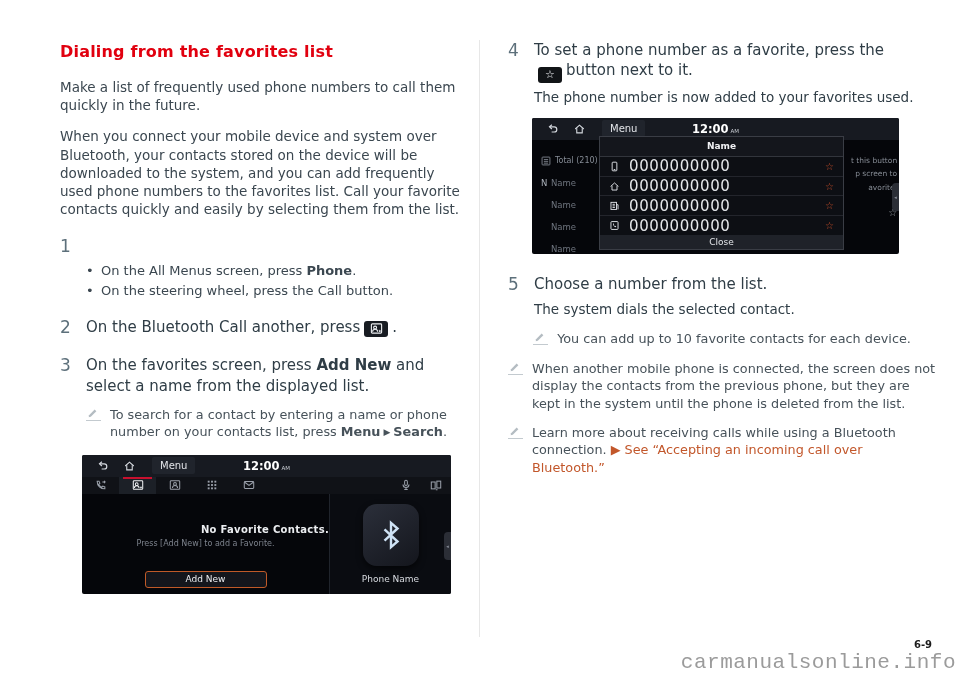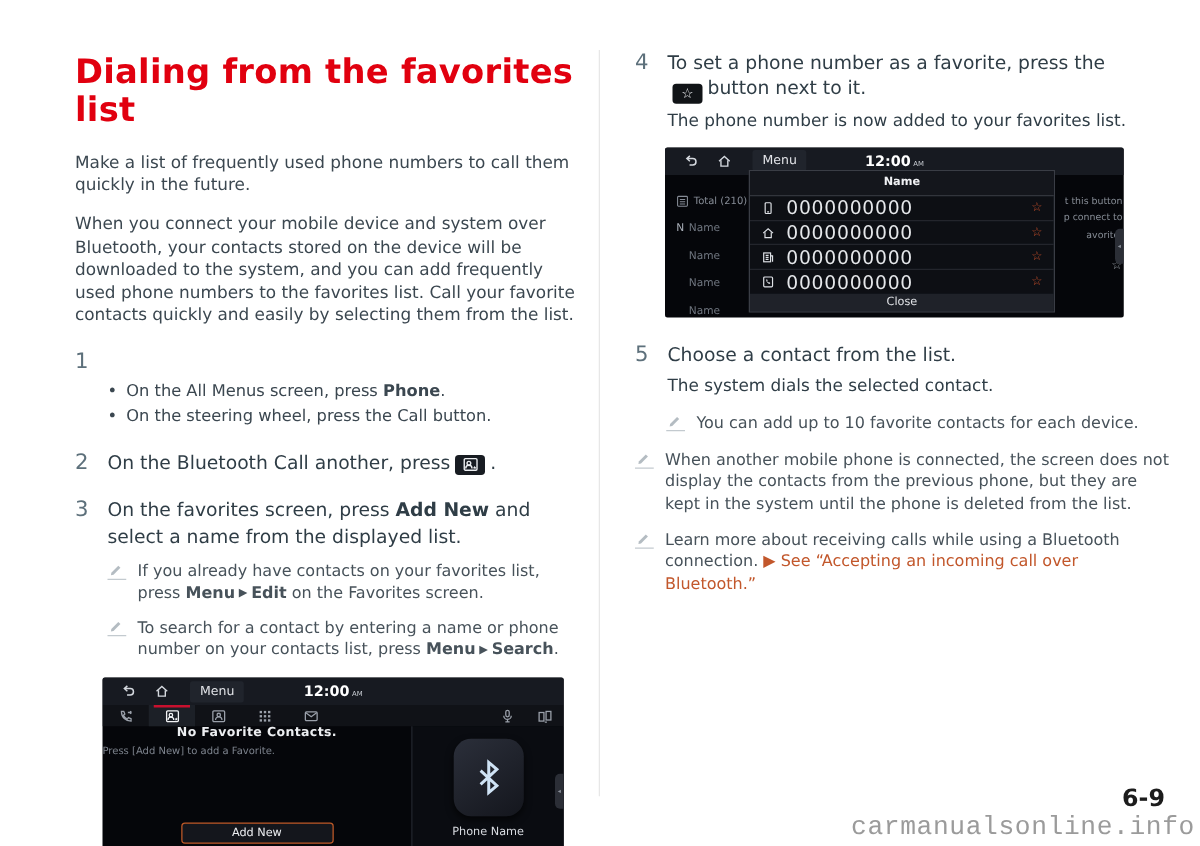--- a/index.html
+++ b/index.html
@@ -5,21 +5,21 @@
   * { margin:0; padding:0; box-sizing:border-box; }
   html,body { background:#fff; }
   body { font-family:"DejaVu Sans", sans-serif; }
   .page { position:relative; width:960px; height:677px; background:#fff; overflow:hidden; }
 
   
   .col-left  { position:absolute; left:60px;  top:42px; width:406px; }
   .col-right { position:absolute; left:508px; top:40px; width:428px; }
   .v-divider { position:absolute; left:479px; top:40px; width:1px; height:597px; background:#e7e7e7; }
 
-  h1.doc-title { font-size:27px; font-weight:bold; color:#e1000f; letter-spacing:.2px; margin-bottom:17px; }
+  h1.doc-title { font-size:16px; font-weight:bold; color:#e1000f; letter-spacing:.2px; margin-bottom:17px; }
   p.body-p { font-size:13.5px; line-height:1.35; color:#3b4750; margin-bottom:13px; }
 
   .step { display:flex; margin:17px 0 5px; }
   .step-num { width:26px; flex:none; font-size:17px; color:#5d707b; line-height:1.25; }
   .step-text { font-size:15px; color:#2f3d46; line-height:1.35; }
   .step-sub { margin:2px 0 10px 26px; font-size:13.5px; color:#2f3d46; line-height:1.35; }
   .b { font-weight:bold; }
   .sep-arrow { font-size:9px; margin:0 3px; position:relative; top:-1px; }
 
   .bullets { margin:2px 0 4px 26px; }
@@ -33,21 +33,21 @@
   .notes-right .note { margin:12px 0;justify-content:center; }
 
   .inline-badge { display:inline-flex; align-items:center; justify-content:center;
                   width:24px; height:16px; background:#181c22; border-radius:3px;
                   vertical-align:-3px; margin:0 4px; color:#eceef1; }
   .inline-badge .star-ch { font-size:11px; line-height:1; }
 
   .link-orange { color:#c2572b; }
 
   
-  .page-num { position:absolute; right:28px; bottom:27px; font-size:19px; font-weight:600; color:#1c1c1c; }
+  .page-num { position:absolute; right:28px; bottom:27px; font-size:10px; font-weight:600; color:#1c1c1c; }
   .watermark { position:absolute; right:4px; bottom:3px; font-family:Liberation Mono, monospace;
                font-size:21px; color:#9b9b9b; letter-spacing:.5px; }
 
   
   .shot { position:relative; background:#05060a; border-radius:2px; overflow:hidden;
           color:#e7e9ec; font-size:9px; }
   .shot1 { width:369px; height:139px; margin:14px 0 0 22px; }
   .shot2 { width:367px; height:136px; margin:12px 0 0 24px; }
   .topbar { position:relative; height:22px; background:#171a21; display:flex; align-items:center; z-index:1; }
   .tb-icon { color:#d4d8de; margin-left:14px; display:flex; }
@@ -57,22 +57,22 @@
 
   .tabbar { height:17px; background:#101217; display:flex; align-items:center; }
   .tab { position:relative; width:37px; height:17px; display:flex; align-items:center; justify-content:center; color:#9aa0aa; }
   .tab.active { background:#1c2027; color:#f2f3f5; }
   .tab.active::before { content:""; position:absolute; top:0; left:4px; right:4px; height:2px; background:#c8102e; }
   .tab-spacer { flex:1; }
   .tab.right { width:30px; }
 
   .shot1-main { position:relative; display:flex; height:100px; }
   .shot1-left { flex:1; position:relative; }
-  .empty-title { text-align:center; font-size:10px; font-weight:bold; color:#eceef1; letter-spacing:.3px; }
-  .empty-sub { margin-top:4px; font-size:8px; color:#7d838d; }
+  .empty-title { text-align:right; margin-top:30px; font-size:10px; font-weight:bold; color:#eceef1; letter-spacing:.3px; }
+  .empty-sub { text-align:center; margin-top:4px; font-size:8px; color:#7d838d; }
   .addnew-btn { position:absolute; left:50%; transform:translateX(-50%); bottom:6px;
                 width:122px; height:17px; background:#14161c; border:1.5px solid #c05a28; border-radius:3px;
                 color:#eceef1; font-size:9px; display:flex; align-items:center; justify-content:center; }
   .shot1-right { width:122px; flex:none; border-left:1px solid #20242c; display:flex; flex-direction:column;
                  align-items:center; background:#0a0c11; }
   .bt-logo { width:56px; height:62px; margin-top:10px; background:linear-gradient(145deg,#2b2f3a,#14161d);
              border-radius:14px; display:flex; align-items:center; justify-content:center;
              box-shadow:0 3px 6px rgba(0,0,0,.6); }
   .phone-name { margin-top:8px; font-size:9px; color:#d8dbe0; }
   .side-handle { position:absolute; right:0; top:38%; width:7px; height:28px; background:#2b2e36;
@@ -143,28 +143,20 @@
       <span class="step-text" style="width:340px"><span>On the favorites screen, press </span><span class="b">Add New</span><span> and select a name from the displayed list.</span></span>
     </div>
 
     <div class="notes">
       <div class="note">
         <span class="note-icon">
             <svg width="13" height="12" viewBox="0 0 14 14" fill="currentColor">
               <path d="M3 9.5 L9.5 3 L11.5 5 L5 11.5 L2.6 11.9 Z"></path>
             </svg>
           </span>
-        <span><span>If you already have contacts on your favorites list, press </span><span class="b">Menu</span><span class="sep-arrow">▶</span><span class="b">Edit</span><span> on the Favorites screen.</span></span>
-      </div>
-      <div class="note">
-        <span class="note-icon">
-            <svg width="13" height="12" viewBox="0 0 14 14" fill="currentColor">
-              <path d="M3 9.5 L9.5 3 L11.5 5 L5 11.5 L2.6 11.9 Z"></path>
-            </svg>
-          </span>
         <span><span>To search for a contact by entering a name or phone number on your contacts list, press </span><span class="b">Menu</span><span class="sep-arrow">▶</span><span class="b">Search</span><span>.</span></span>
       </div>
     </div>
 
     <div class="shot shot1">
       <div class="topbar">
         <span class="tb-icon">
             <svg width="13" height="12" viewBox="0 0 14 14" fill="none" stroke="currentColor" stroke-width="1.4">
               <path d="M4 4.5 H9 a3 3 0 0 1 0 6 H6"></path>
               <path d="M6.3 2 L3.5 4.5 L6.3 7"></path>
@@ -257,21 +249,21 @@
 
   <div class="v-divider"></div>
 
   <div class="col-right">
     <div class="step" style="margin-top:0">
       <span class="step-num">4</span>
       <span class="step-text"><span>To set a phone number as a favorite, press the</span><br><span class="inline-badge" style="background:#111417">
             <span class="star-ch">☆</span>
           </span><span>button next to it.</span></span>
     </div>
-    <div class="step-sub">The phone number is now added to your favorites list.</div>
+    <div class="step-sub">The phone number is now added to your favorites used.</div>
 
     <div class="shot shot2">
       <div class="topbar">
         <span class="tb-icon">
             <svg width="13" height="12" viewBox="0 0 14 14" fill="none" stroke="currentColor" stroke-width="1.4">
               <path d="M4 4.5 H9 a3 3 0 0 1 0 6 H6"></path>
               <path d="M6.3 2 L3.5 4.5 L6.3 7"></path>
             </svg>
           </span>
         <span class="tb-icon">
@@ -351,31 +343,31 @@
                 </svg>
               </span>
             <span class="p-num">0000000000</span>
             <span class="p-star">☆</span>
           </div>
           <div class="popup-close">Close</div>
         </div>
 
         <div class="bg-right">
           <div>t this button</div>
-          <div>p connect to</div>
+          <div>p screen to</div>
           <div>avorite:</div>
           <div class="mini-star">☆</div>
         </div>
         <div class="side-handle">◂</div>
       </div>
     </div>
 
     <div class="step" style="margin-top:20px">
       <span class="step-num">5</span>
-      <span class="step-text">Choose a contact from the list.</span>
+      <span class="step-text">Choose a number from the list.</span>
     </div>
     <div class="step-sub">The system dials the selected contact.</div>
 
     <div class="notes notes-right" style="margin-left:0">
       <div class="note">
         <span class="note-icon">
             <svg width="13" height="12" viewBox="0 0 14 14" fill="currentColor">
               <path d="M3 9.5 L9.5 3 L11.5 5 L5 11.5 L2.6 11.9 Z"></path>
             </svg>
           </span>

